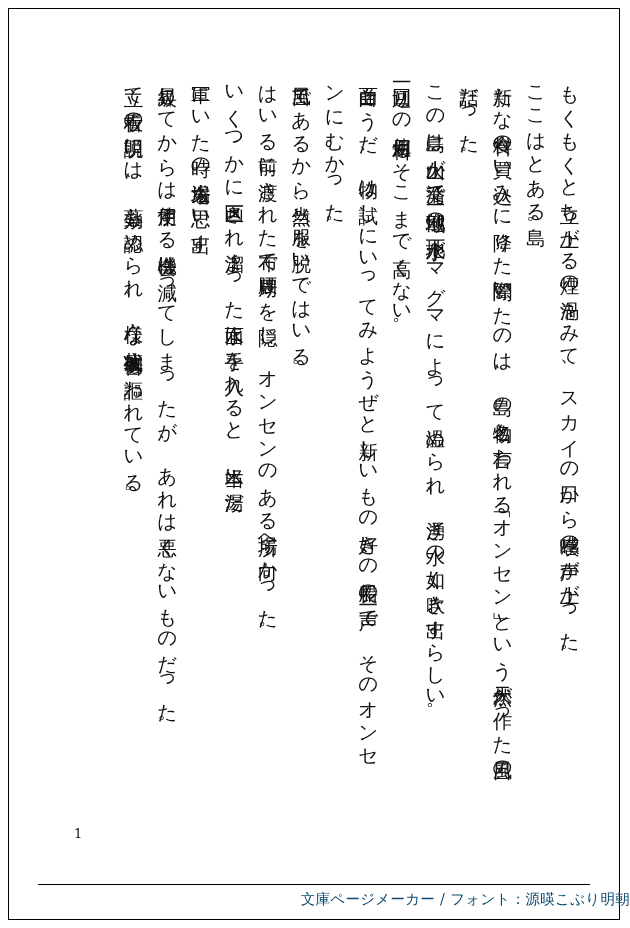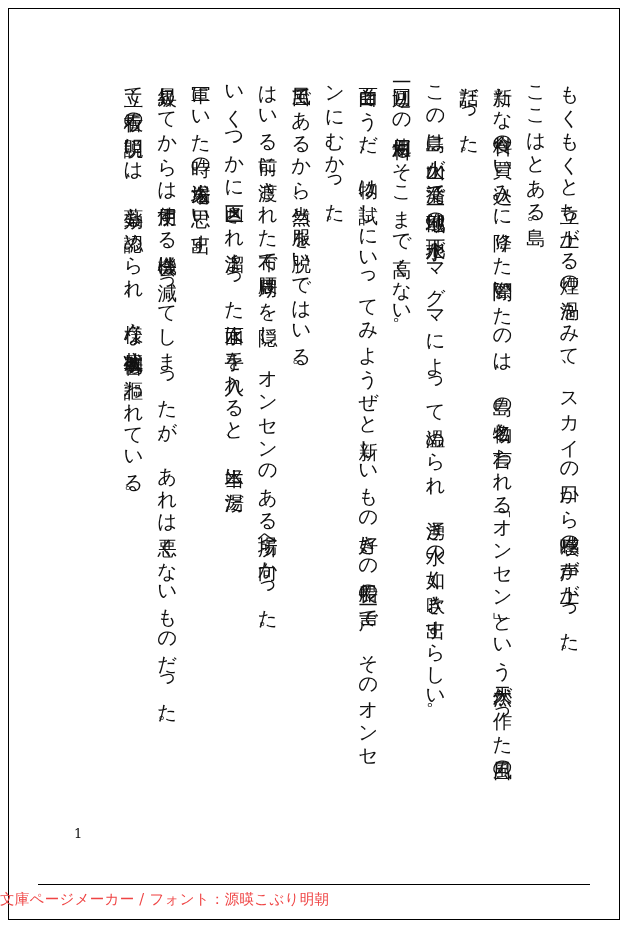--- a/index.html
+++ b/index.html
@@ -68,24 +68,24 @@
     top: 884px;
     width: 552px;
     height: 0;
     border-top: 1px solid #000000;
   }
   #footer-caption {
     position: absolute;
     left: 0;
     top: 890px;
     width: 630px;
-    text-align: left;
+    text-align: right;
     font-size: 14.5px;
     letter-spacing: 0.02em;
-    color: #ef4444;
+    color: #0c4a6e;
   }
 </style>
 </head>
 <body>
 
 <div id="page">
 
   <div id="page-frame"></div>
 
   <div id="text-area">

